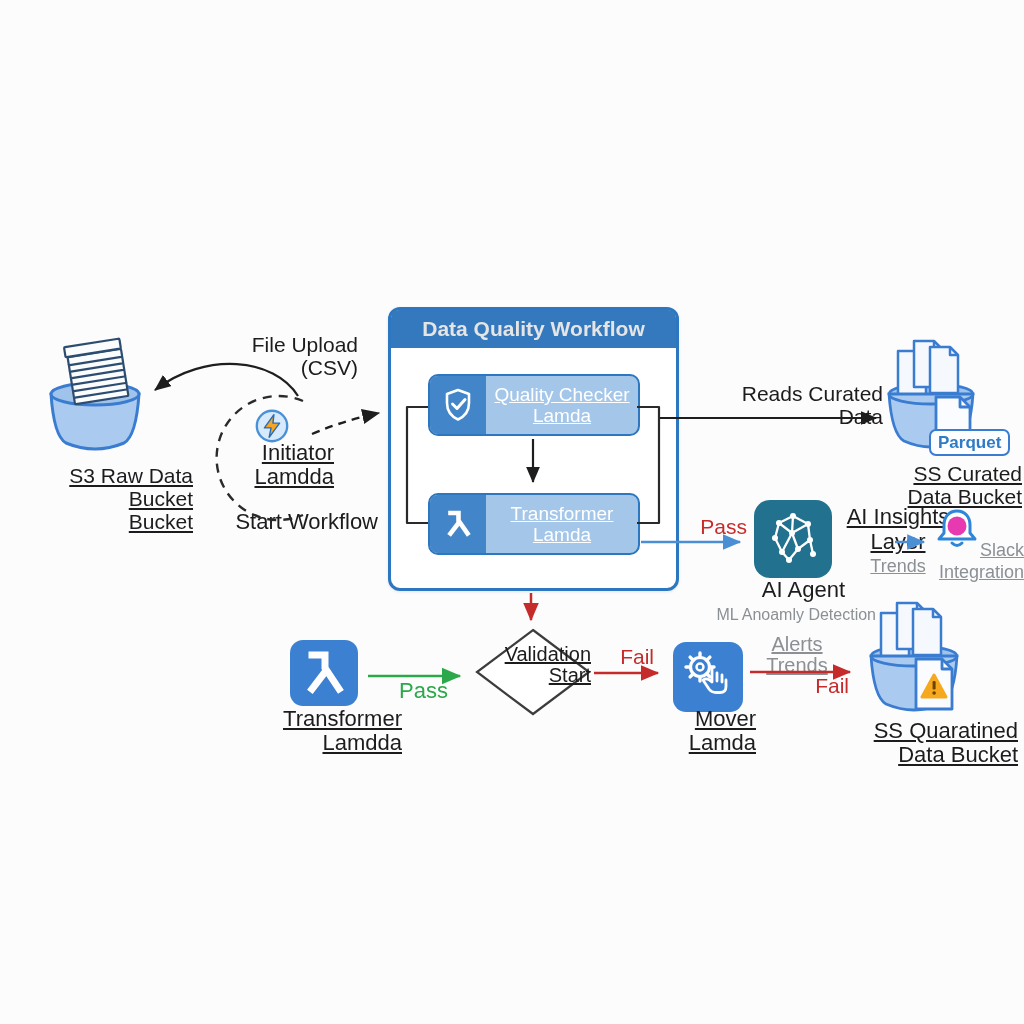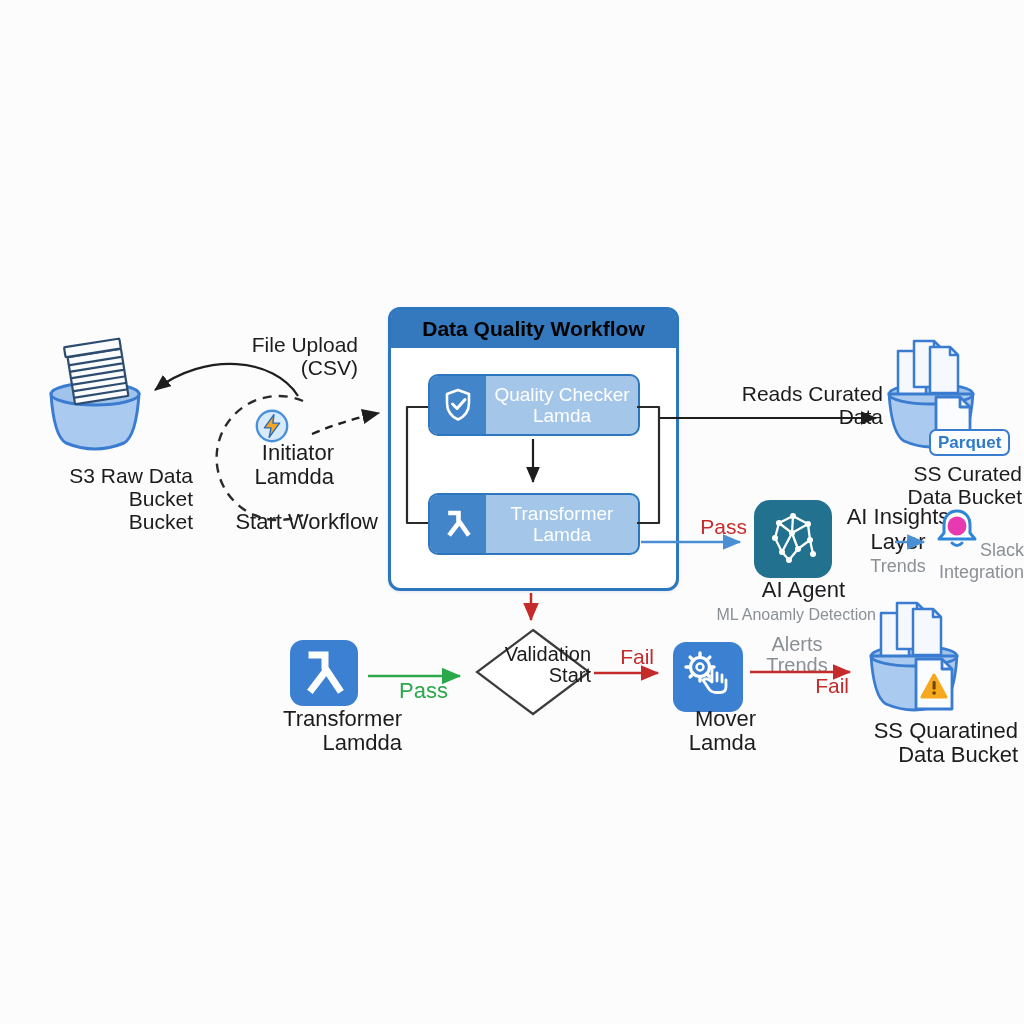--- a/index.html
+++ b/index.html
@@ -4,29 +4,29 @@
 <style>
   html,body{margin:0;padding:0;background:#fff;}
   #stage{position:relative;width:1024px;height:1024px;background:#fcfcfd;
          font-family:"Liberation Sans",sans-serif;overflow:hidden;}
   .abs{position:absolute;}
   .lbl{font-size:21px;font-weight:500;color:#1c1c1e;text-align:right;line-height:23px;}
   .lbl-lg{font-size:22px;line-height:24px;}
   .sub{color:#8b9095;font-weight:400;}
   .red{color:#c62b2b;}
   .green{color:#2ba84a;}
-  .two span{display:block;}
+  .two span{display:block;text-decoration:underline;}
   .left{text-align:center;}
   .right{text-align:right;}
   
   #wfbox{left:388px;top:307px;width:291px;height:284px;background:#ffffff;
          border:3px solid #2d77c1;border-radius:12px;box-sizing:border-box;
          box-shadow:0 1px 3px rgba(40,80,140,.12);}
   #wfhead{position:absolute;left:0;top:0;right:0;height:38px;background:#3478bd;
-          border-radius:8px 8px 0 0;color:#000000;font-weight:700;font-size:21px;
+          border-radius:8px 8px 0 0;color:#e5e5e5;font-weight:700;font-size:21px;
           text-align:center;line-height:38px;}
   .innerbox{position:absolute;width:212px;height:62px;border:2px solid #2d77c1;
             border-radius:10px;box-sizing:border-box;display:flex;overflow:hidden;
             background:#a4c6e9;}
   .icon-cell{width:56px;background:#4285c8;display:flex;align-items:center;justify-content:center;flex:none;}
   .label-cell{flex:1;display:flex;align-items:center;justify-content:center;
               color:#fff;font-size:19px;line-height:21px;font-weight:500;text-align:center;}
   .sq-icon{border-radius:12px;}
   #parquet-badge{left:929px;top:429px;background:#fdfeff;border:2.5px solid #3a7cd0;
                  border-radius:7px;color:#2e7bc8;font-weight:700;font-size:17px;

